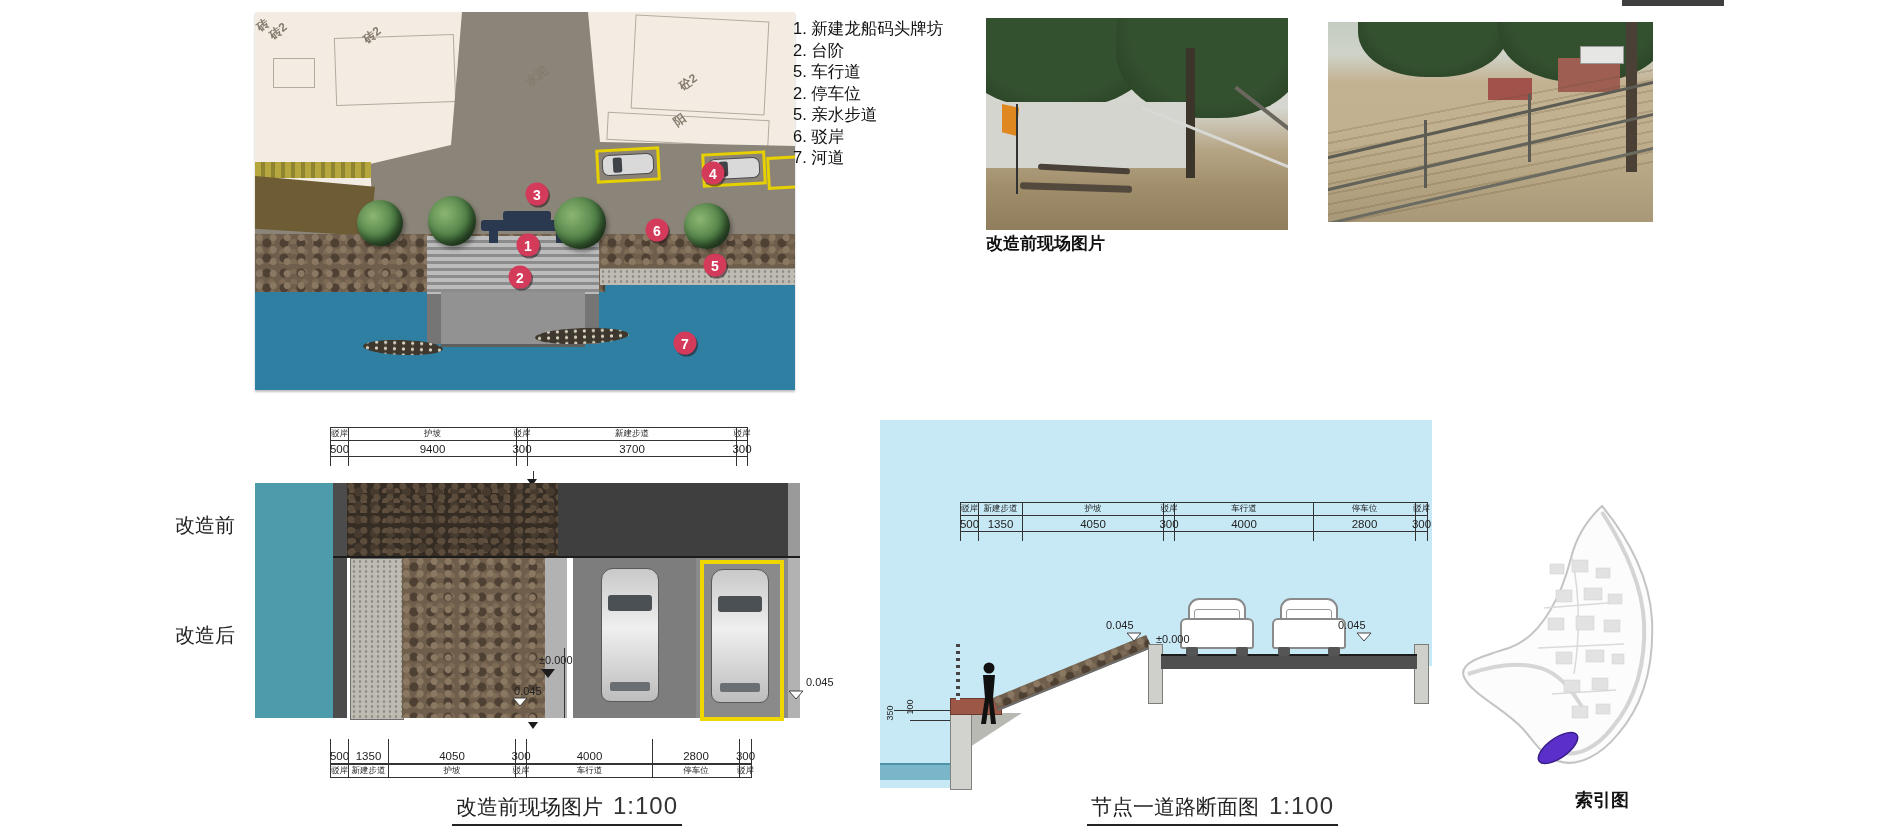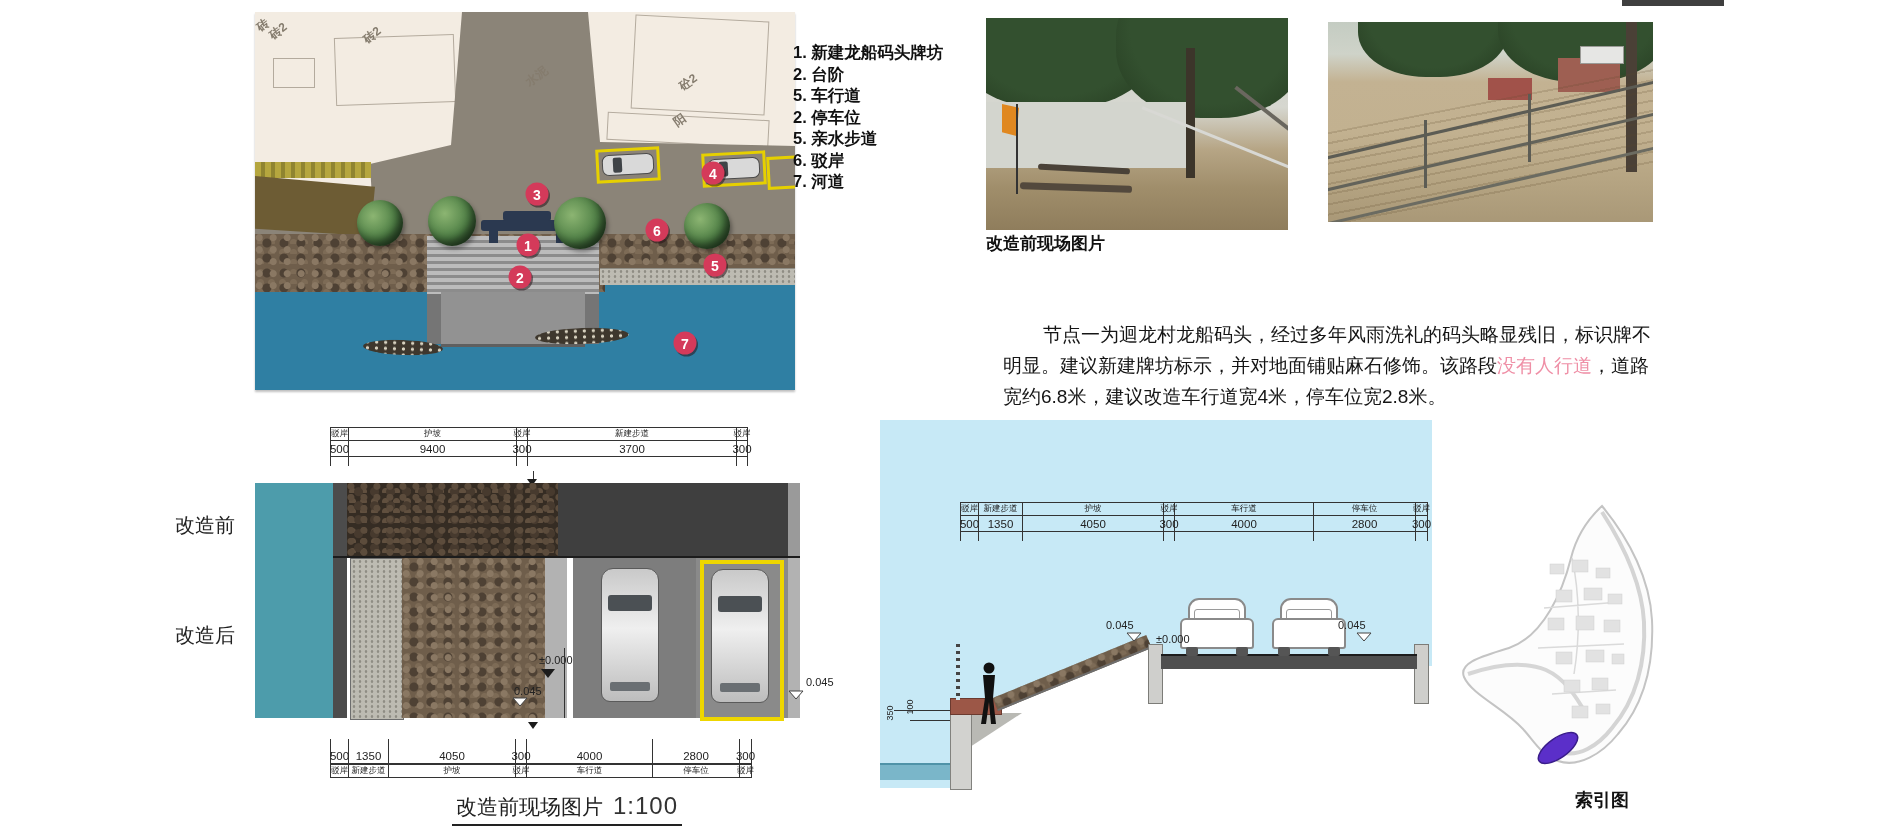--- a/index.html
+++ b/index.html
@@ -38,21 +38,21 @@
   .pk-box{position:absolute;border:3px solid #e6d000;background:rgba(139,132,120,.2);}
   .car-top{position:absolute;background:#d9d9d9;border:1px solid #4a4a4a;border-radius:7px;}
   .car-top .ws{position:absolute;top:2px;bottom:2px;width:9px;background:#3f4347;border-radius:2px;}
   .boat{position:absolute;background:#3e372d;border-radius:50%;
      background-image:radial-gradient(circle,#d8d2c0 0 1.2px,transparent 2px);background-size:9px 6px;}
   .marker{position:absolute;width:23px;height:23px;border-radius:50%;background:#d43a5a;
      box-shadow:1.5px 2px 0 rgba(40,20,25,.55);color:#fff;font-weight:bold;font-size:14px;
      display:flex;align-items:center;justify-content:center;transform:translate(-50%,-50%);}
 
   
-  #legend{left:793px;top:18px;font-size:16.5px;font-weight:bold;line-height:21.5px;color:#111;white-space:nowrap;margin-top:24px;}
+  #legend{left:793px;top:18px;font-size:16.5px;font-weight:normal;line-height:21.5px;color:#111;white-space:nowrap;}
 
   
   .photo{overflow:hidden;}
   #photo1{left:986px;top:18px;width:302px;height:212px;
      background:linear-gradient(180deg,#c9cdc4 0%,#d6d7d0 42%,#b6a585 62%,#a08e6b 80%,#8f7d5c 100%);}
   #photo2{left:1328px;top:22px;width:325px;height:200px;
      background:linear-gradient(180deg,#c4ccc2 0%,#cfd3c9 16%,#c3b292 30%,#c2b190 55%,#b5a482 80%,#a99877 100%);}
   .canopy{position:absolute;background:radial-gradient(ellipse at 50% 40%,#33502f 0 60%,#24391f 100%);border-radius:45%;}
   .photo-caption{font-size:17px;font-weight:bold;color:#111;}
 
@@ -222,21 +222,20 @@
     <div class="abs" style="left:-20px;top:78px;width:380px;height:95px;transform:rotate(-11deg);
          background:repeating-linear-gradient(180deg,rgba(90,70,40,.18) 0 2px,transparent 2px 10px);"></div>
     <div class="abs" style="left:-10px;top:96px;width:350px;height:3px;background:#5c5c54;transform:rotate(-13deg);"></div>
     <div class="abs" style="left:-10px;top:128px;width:350px;height:3px;background:#63635a;transform:rotate(-13deg);"></div>
     <div class="abs" style="left:-10px;top:162px;width:350px;height:3px;background:#6b6b61;transform:rotate(-13deg);"></div>
     <div class="abs" style="left:96px;top:98px;width:3px;height:68px;background:#5c5c54;"></div>
     <div class="abs" style="left:200px;top:72px;width:3px;height:68px;background:#5c5c54;"></div>
   </div>
   <div class="abs photo-caption" style="left:986px;top:232px;">改造前现场图片</div>
 
-  <p class="abs" id="desc"><span>节点一为迴龙村龙船码头，经过多年风雨洗礼的码头略显残旧，标识牌不明显。建议新建牌坊标示，并对地面铺贴麻石修饰。该路段</span><span class="hl">没有人行道</span><span>，道路宽约6.8米，建议改造车行道宽4米，停车位宽2.8米。</span></p>
 
   <div class="abs dim-box" id="plan-top-dims" style="left:330px;top:427px;">
       <div class="dim-row dim-labels topline">
         <div class="dim-cell" style="width: 18px;">驳岸</div>
         <div class="dim-cell" style="width: 168px;">护坡</div>
         <div class="dim-cell" style="width: 11px;">驳岸</div>
         <div class="dim-cell" style="width: 209px;">新建步道</div>
         <div class="dim-cell" style="width: 11px;">驳岸</div>
       </div>
       <div class="dim-row dim-values">
@@ -397,20 +396,21 @@
         <div class="dim-cell" style="width: 18px;"></div>
         <div class="dim-cell" style="width: 44px;"></div>
         <div class="dim-cell" style="width: 141px;"></div>
         <div class="dim-cell" style="width: 11px;"></div>
         <div class="dim-cell" style="width: 139px;"></div>
         <div class="dim-cell" style="width: 102px;"></div>
         <div class="dim-cell" style="width: 12px;"></div>
       </div>
     </div>
 
+  <div class="dwg-title" style="left:1087px;top:792px;"><span>节点一道路断面图</span><span class="scale">1:100</span></div>
 
   <svg class="abs" id="index-map" viewBox="0 0 250 288">
     <path d="M150,8 C178,42 198,82 200,122 C202,166 192,206 166,236 C150,256 126,270 106,263 C89,257 82,243 71,231 C52,210 20,197 12,179 C6,164 32,158 57,150 C92,138 111,92 119,60 C125,36 137,20 150,8 Z" fill="#fcfcfc" stroke="#c4c4c4" stroke-width="2"></path>
     <path d="M150,14 C172,48 190,86 192,124 C194,164 184,202 160,230 C146,248 126,260 108,254" fill="none" stroke="#d4d4d4" stroke-width="4"></path>
     <path d="M16,176 C40,168 70,162 94,172 C112,180 124,198 134,216" fill="none" stroke="#d6d6d6" stroke-width="4"></path>
     <path d="M120,60 C128,96 128,140 122,176 M92,110 L168,104 M86,150 L172,146 M100,196 L164,192" fill="none" stroke="#dadada" stroke-width="1.5"></path>
     <g fill="#e2e2e2" stroke="#cfcfcf" stroke-width="0.5">
       <rect x="98" y="66" width="14" height="10"></rect>
         <rect x="120" y="62" width="16" height="12"></rect>
       <rect x="144" y="70" width="14" height="10"></rect>

